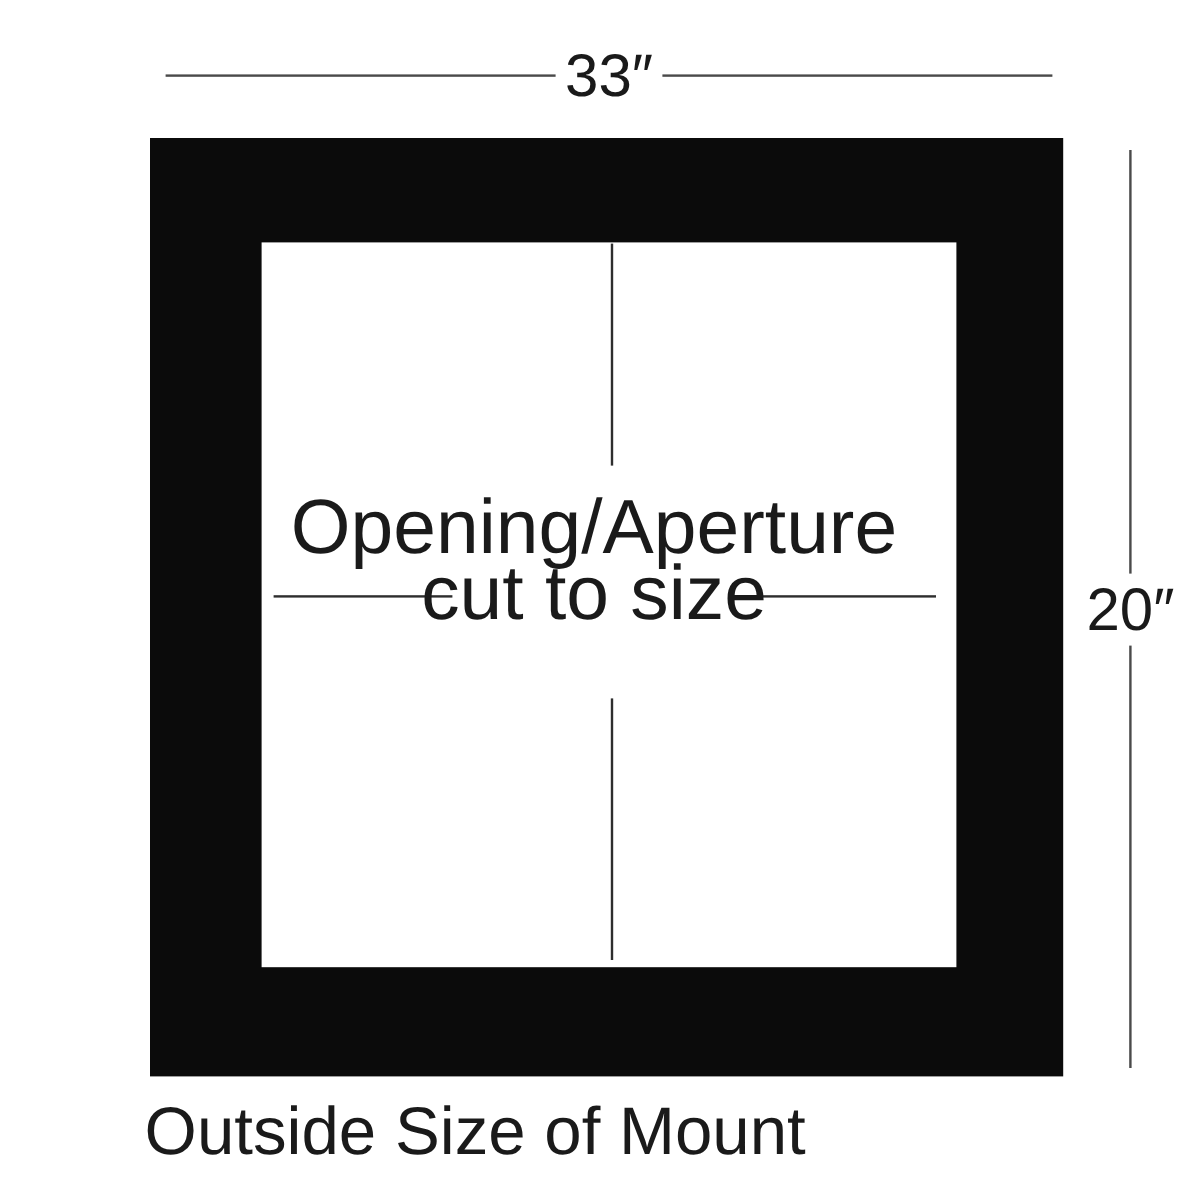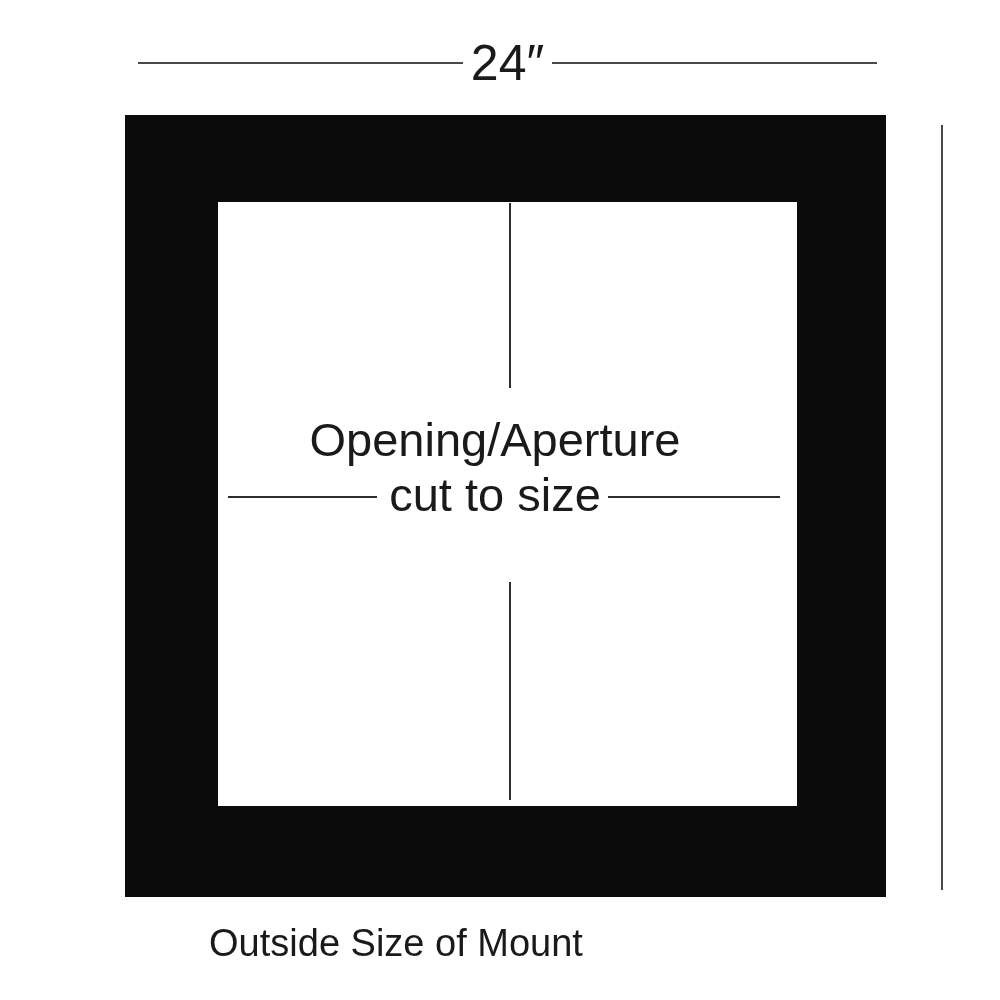--- a/index.html
+++ b/index.html
@@ -83,49 +83,50 @@
   }
   .ap-hline-left { left: 228px; width: 149px; }
   .ap-hline-right { left: 608px; width: 172px; }
 
   
   .ap-text {
     position: absolute;
     left: 215px; top: 412px;
     width: 560px;
     text-align: center;
-    font-size: 47px;
+    font-size: 64px;
     line-height: 55px;
     color: var(--text, #1a1a1a);
   }
 
   
   .caption {
     position: absolute;
     left: 0; top: 913px;
     width: 792px;
     text-align: center;
-    font-size: 38px;
+    font-size: 56px;
     line-height: 60px;
     color: var(--text, #1a1a1a);
   }
 </style>
 </head>
 <body>
 
 <div class="canvas">
 
   <div class="dim-top">
     <span class="hline"></span>
-    <span class="dim-label">24″</span>
+    <span class="dim-label">33″</span>
     <span class="hline"></span>
   </div>
 
   <div class="dim-right">
     <span class="vline"></span>
+    <span class="dim-label">20″</span>
     <span class="vline"></span>
   </div>
 
   <div class="mount">
     <div class="aperture"></div>
   </div>
 
   <div class="ap-vline ap-vline-top"></div>
   <div class="ap-vline ap-vline-bottom"></div>
   <div class="ap-hline ap-hline-left"></div>

